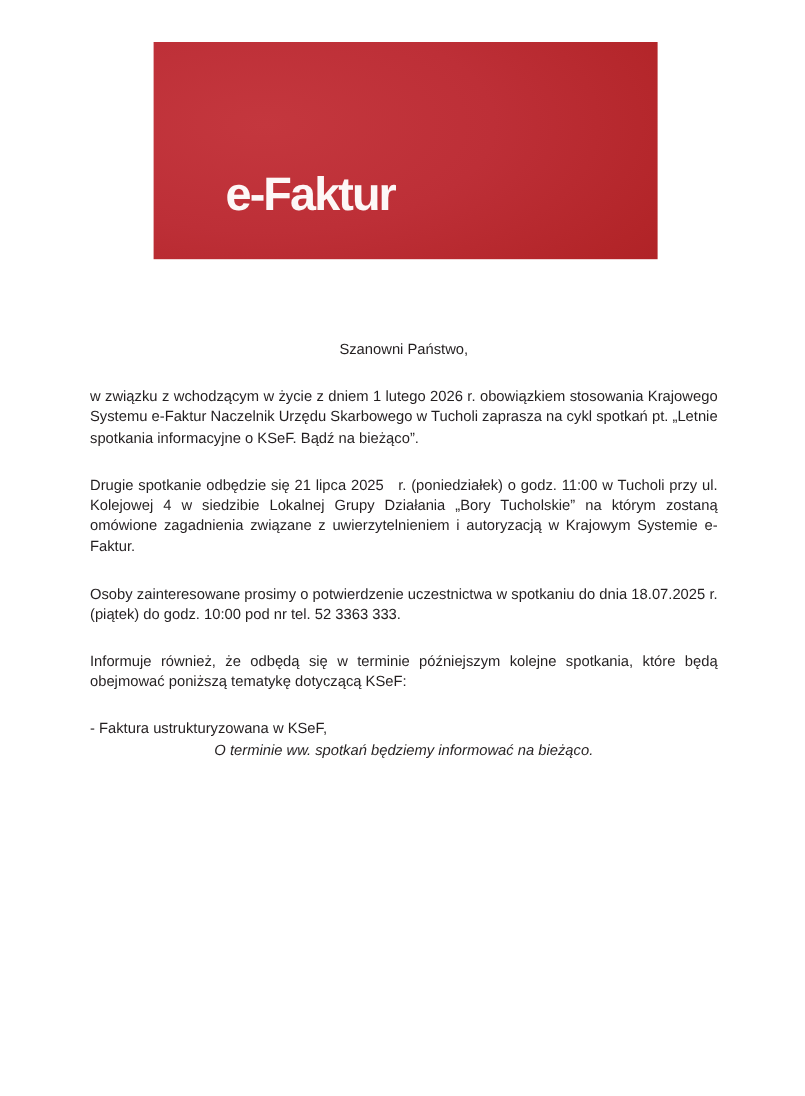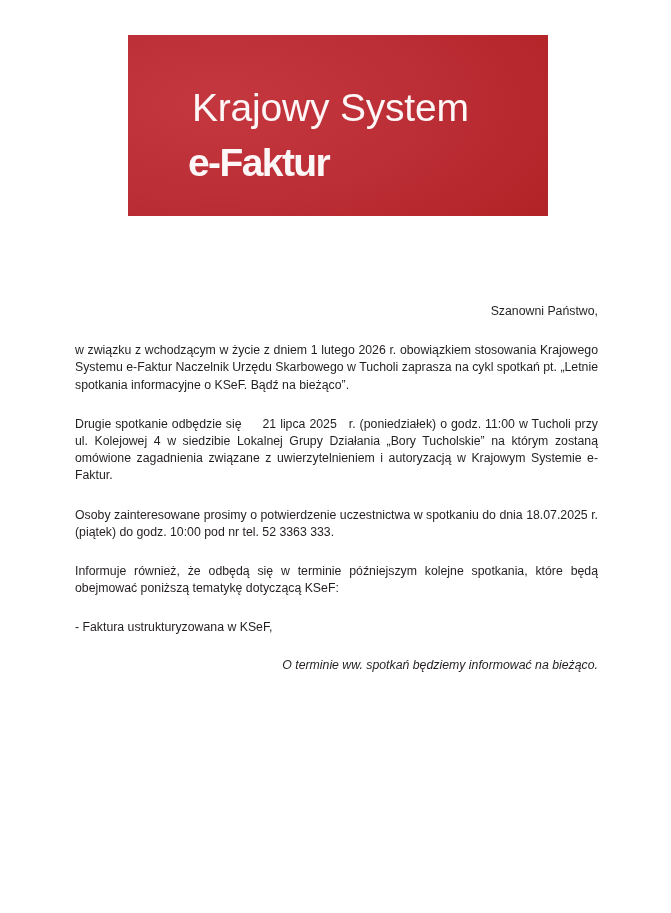--- a/index.html
+++ b/index.html
@@ -68,38 +68,37 @@
     width: 523px;
     font-size: 12.3px;
     line-height: 17.2px;
   }
   .para {
     margin: 0 0 11px 0;
     text-align: justify;
     text-justify: inter-word;
   }
   .para:last-child { margin-bottom: 0; font-style: italic; }
-  .para.left { text-align: right; margin-top: 20px; }
+  .para.left { text-align: center; }
   .para.gap-lg { margin-bottom: 22px; }
   .para.tight { margin-bottom: 0; }
 
   b.bold { font-weight: 400; }
   .u-block {
     text-underline-offset: 2px;
   }
-  .nb { white-space: pre; margin-left: 17px; }
+  .nb { white-space: pre; }
 
   .list-line { margin: 0; text-align: left; }
 </style>
 </head>
 <body>
 
 <div class="banner">
   <div class="banner-inner">
-    <div class="banner-line1">Krajowy System</div>
     <div class="banner-line2">e-Faktur</div>
   </div>
 </div>
 
 <div class="letter">
 
   <p class="para left gap-lg">Szanowni Państwo,</p>
 
   <p class="para gap-lg">
     <span>w związku z wchodzącym w życie z dniem 1 lutego 2026 r. obowiązkiem stosowania Krajowego Systemu e-Faktur Naczelnik Urzędu Skarbowego w Tucholi zaprasza na cykl spotkań pt. </span><b class="bold">„Letnie spotkania informacyjne  o KSeF. Bądź na bieżąco”.</b>

